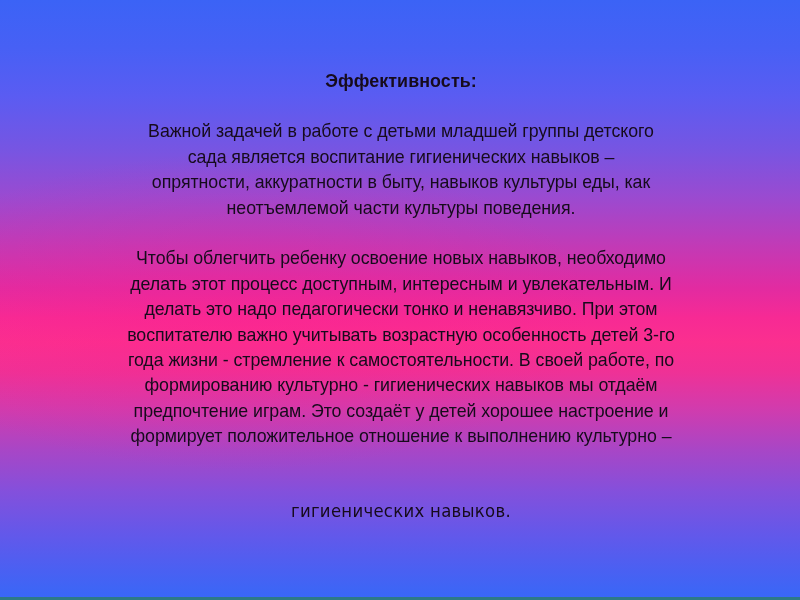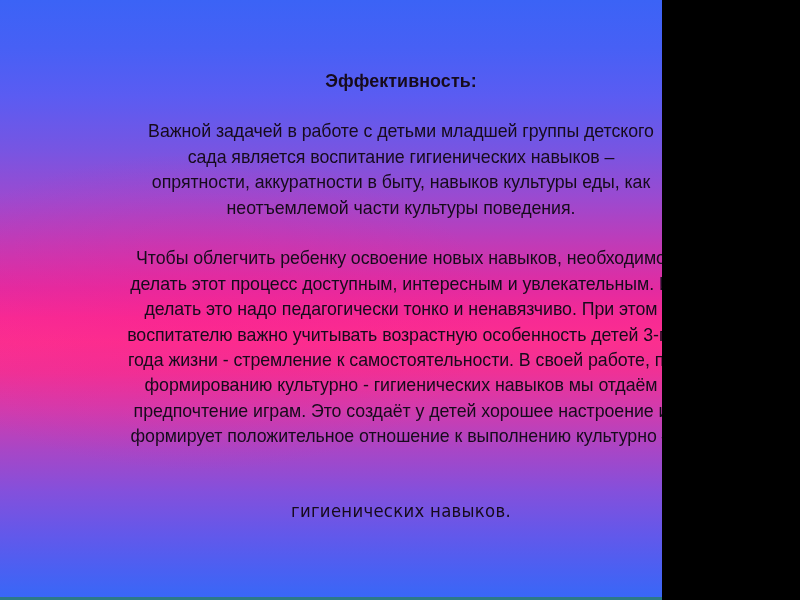--- a/index.html
+++ b/index.html
@@ -4,21 +4,21 @@
 <title>Эффективность</title>
 <style>
   html, body {
     margin: 0;
     padding: 0;
     background: #000;
   }
 
   #slide {
     position: relative;
-    width: 662px;
+    width: 800px;
     height: 600px;
     overflow: hidden;
     font-family: "Liberation Sans", "DejaVu Sans", sans-serif;
     
     background:
       linear-gradient(
         to bottom,
         #3b63f6   0%,
         #4760f5   8%,
         #5a5cf2  16%,

